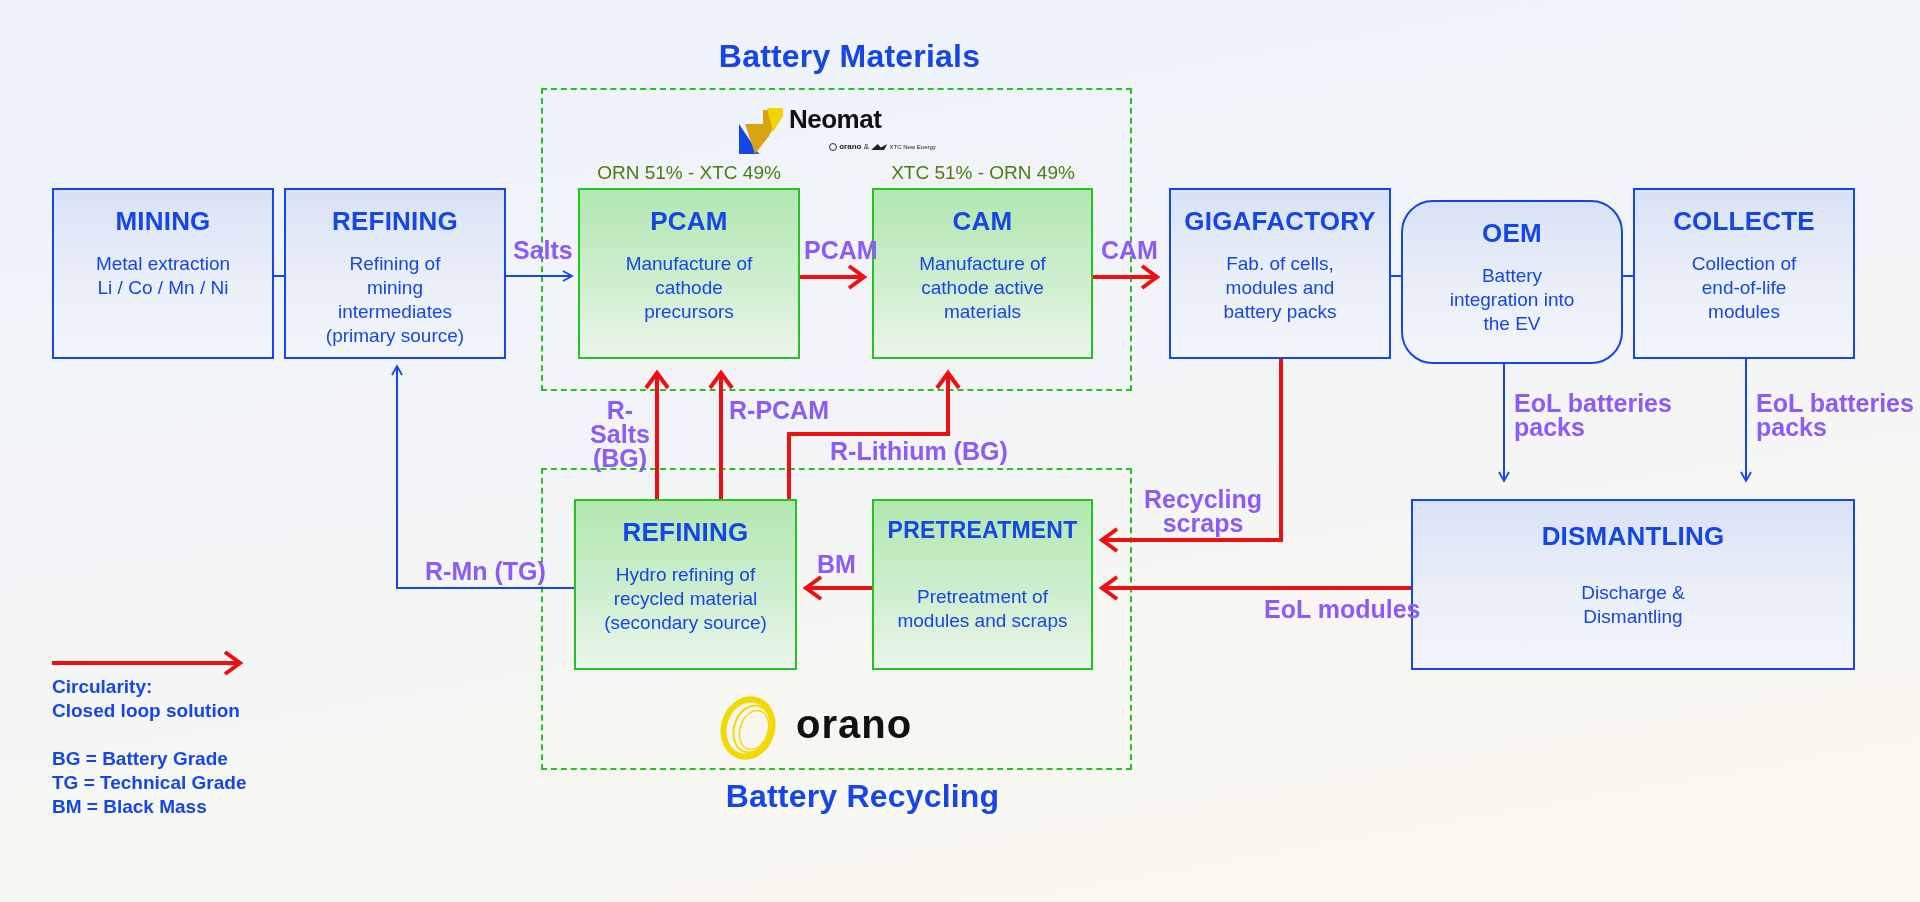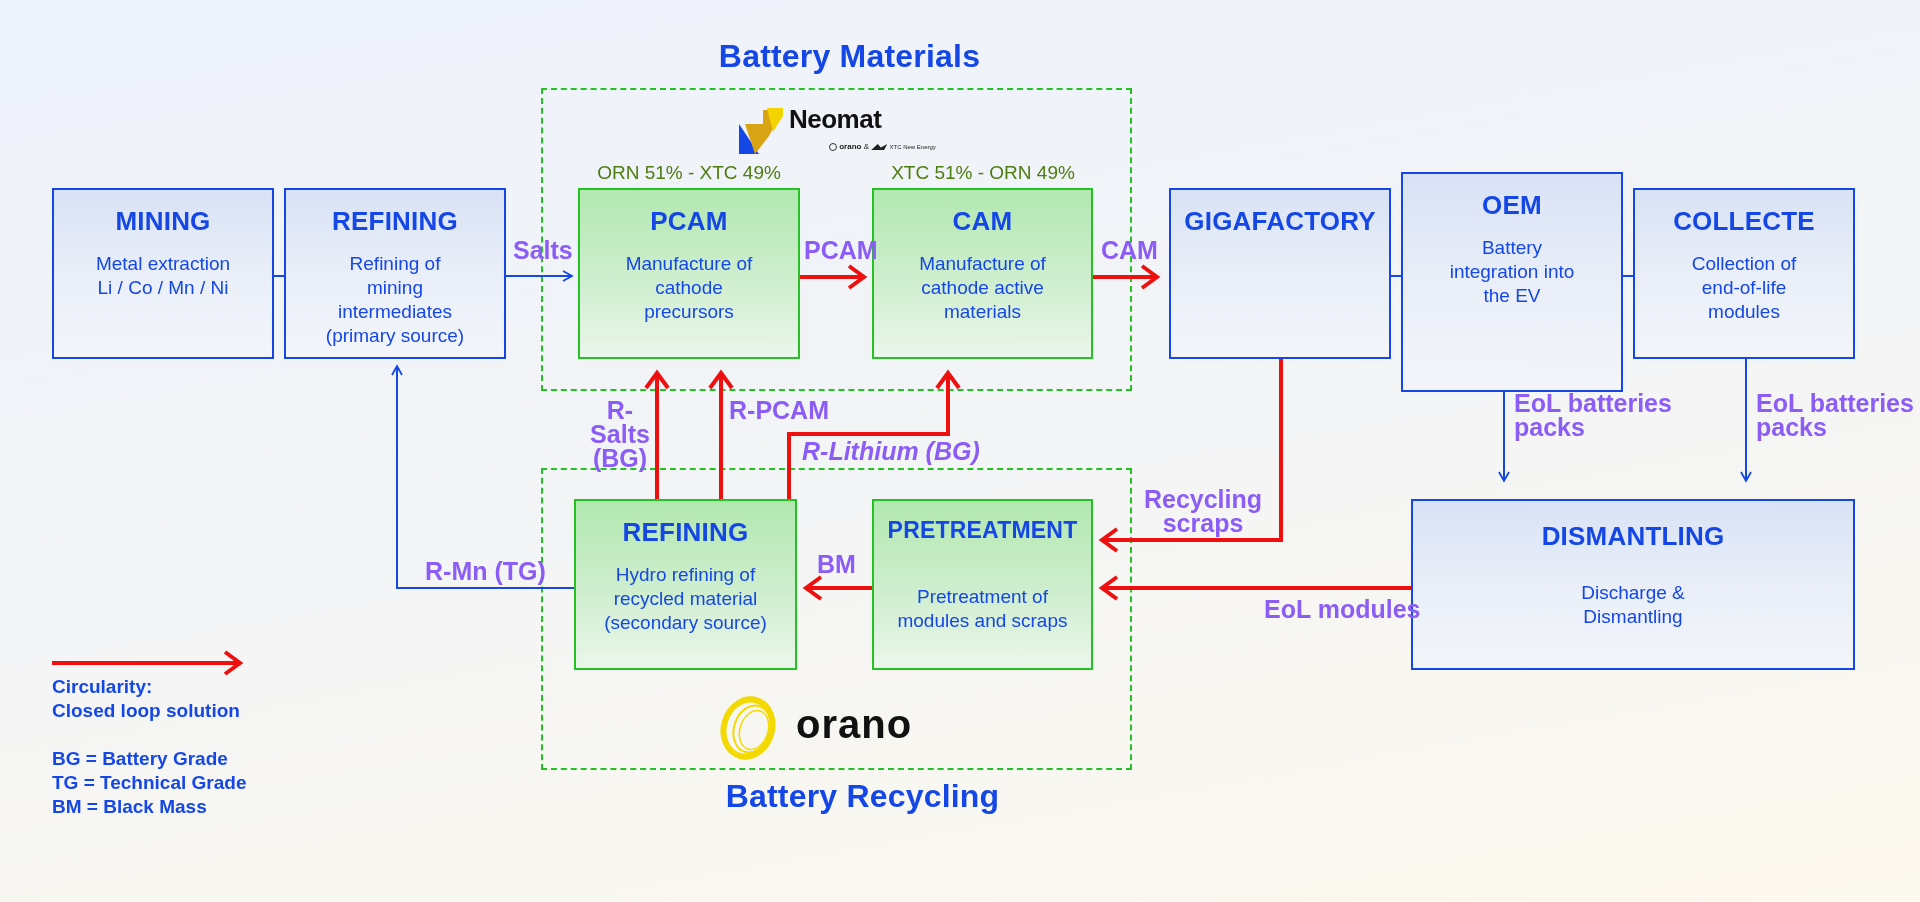--- a/index.html
+++ b/index.html
@@ -133,22 +133,25 @@
 precursors</div>
 </div>
 <div class="box green" style="left:872px; top:188px; width:221px; height:171px;">
   <div class="title">CAM</div>
   <div class="desc">Manufacture of
 cathode active
 materials</div>
 </div>
 <div class="box" style="left:1169px; top:188px; width:222px; height:171px;">
   <div class="title">GIGAFACTORY</div>
-</div>
-<div class="box" style="left:1401px; top:172px; width:222px; height:220px;">
+  <div class="desc">Fab. of cells,
+modules and
+battery packs</div>
+</div>
+<div class="box" style="left:1401px; top:200px; width:222px; height:164px;border-radius:32px;">
   <div class="title">OEM</div>
   <div class="desc">Battery
 integration into
 the EV</div>
 </div>
 <div class="box" style="left:1633px; top:188px; width:222px; height:171px;">
   <div class="title">COLLECTE</div>
   <div class="desc">Collection of
 end-of-life
 modules</div>
@@ -170,21 +173,21 @@
   <div class="desc" style="margin-top:30px;">Discharge &amp;
 Dismantling</div>
 </div>
 
 <div class="label" style="left:513px; top:238px;">Salts</div>
 <div class="label" style="left:804px; top:238px;">PCAM</div>
 <div class="label" style="left:1101px; top:238px;">CAM</div>
 <div class="label" style="left:585px; top:398px; width:70px; text-align:center;">R-Salts
 (BG)</div>
 <div class="label" style="left:729px; top:398px;">R-PCAM</div>
-<div class="label" style="left:802px; top:439px;font-style:italic;">R-Lithium (BG)</div>
+<div class="label" style="left:830px; top:439px;">R-Lithium (BG)</div>
 <div class="label" style="left:425px; top:559px;">R-Mn (TG)</div>
 <div class="label" style="left:817px; top:552px;">BM</div>
 <div class="label" style="left:1140px; top:487px; width:126px; text-align:center;">Recycling
 scraps</div>
 <div class="label" style="left:1264px; top:597px;">EoL modules</div>
 <div class="label" style="left:1514px; top:391px;">EoL batteries
 packs</div>
 <div class="label" style="left:1756px; top:391px;">EoL batteries
 packs</div>
 

